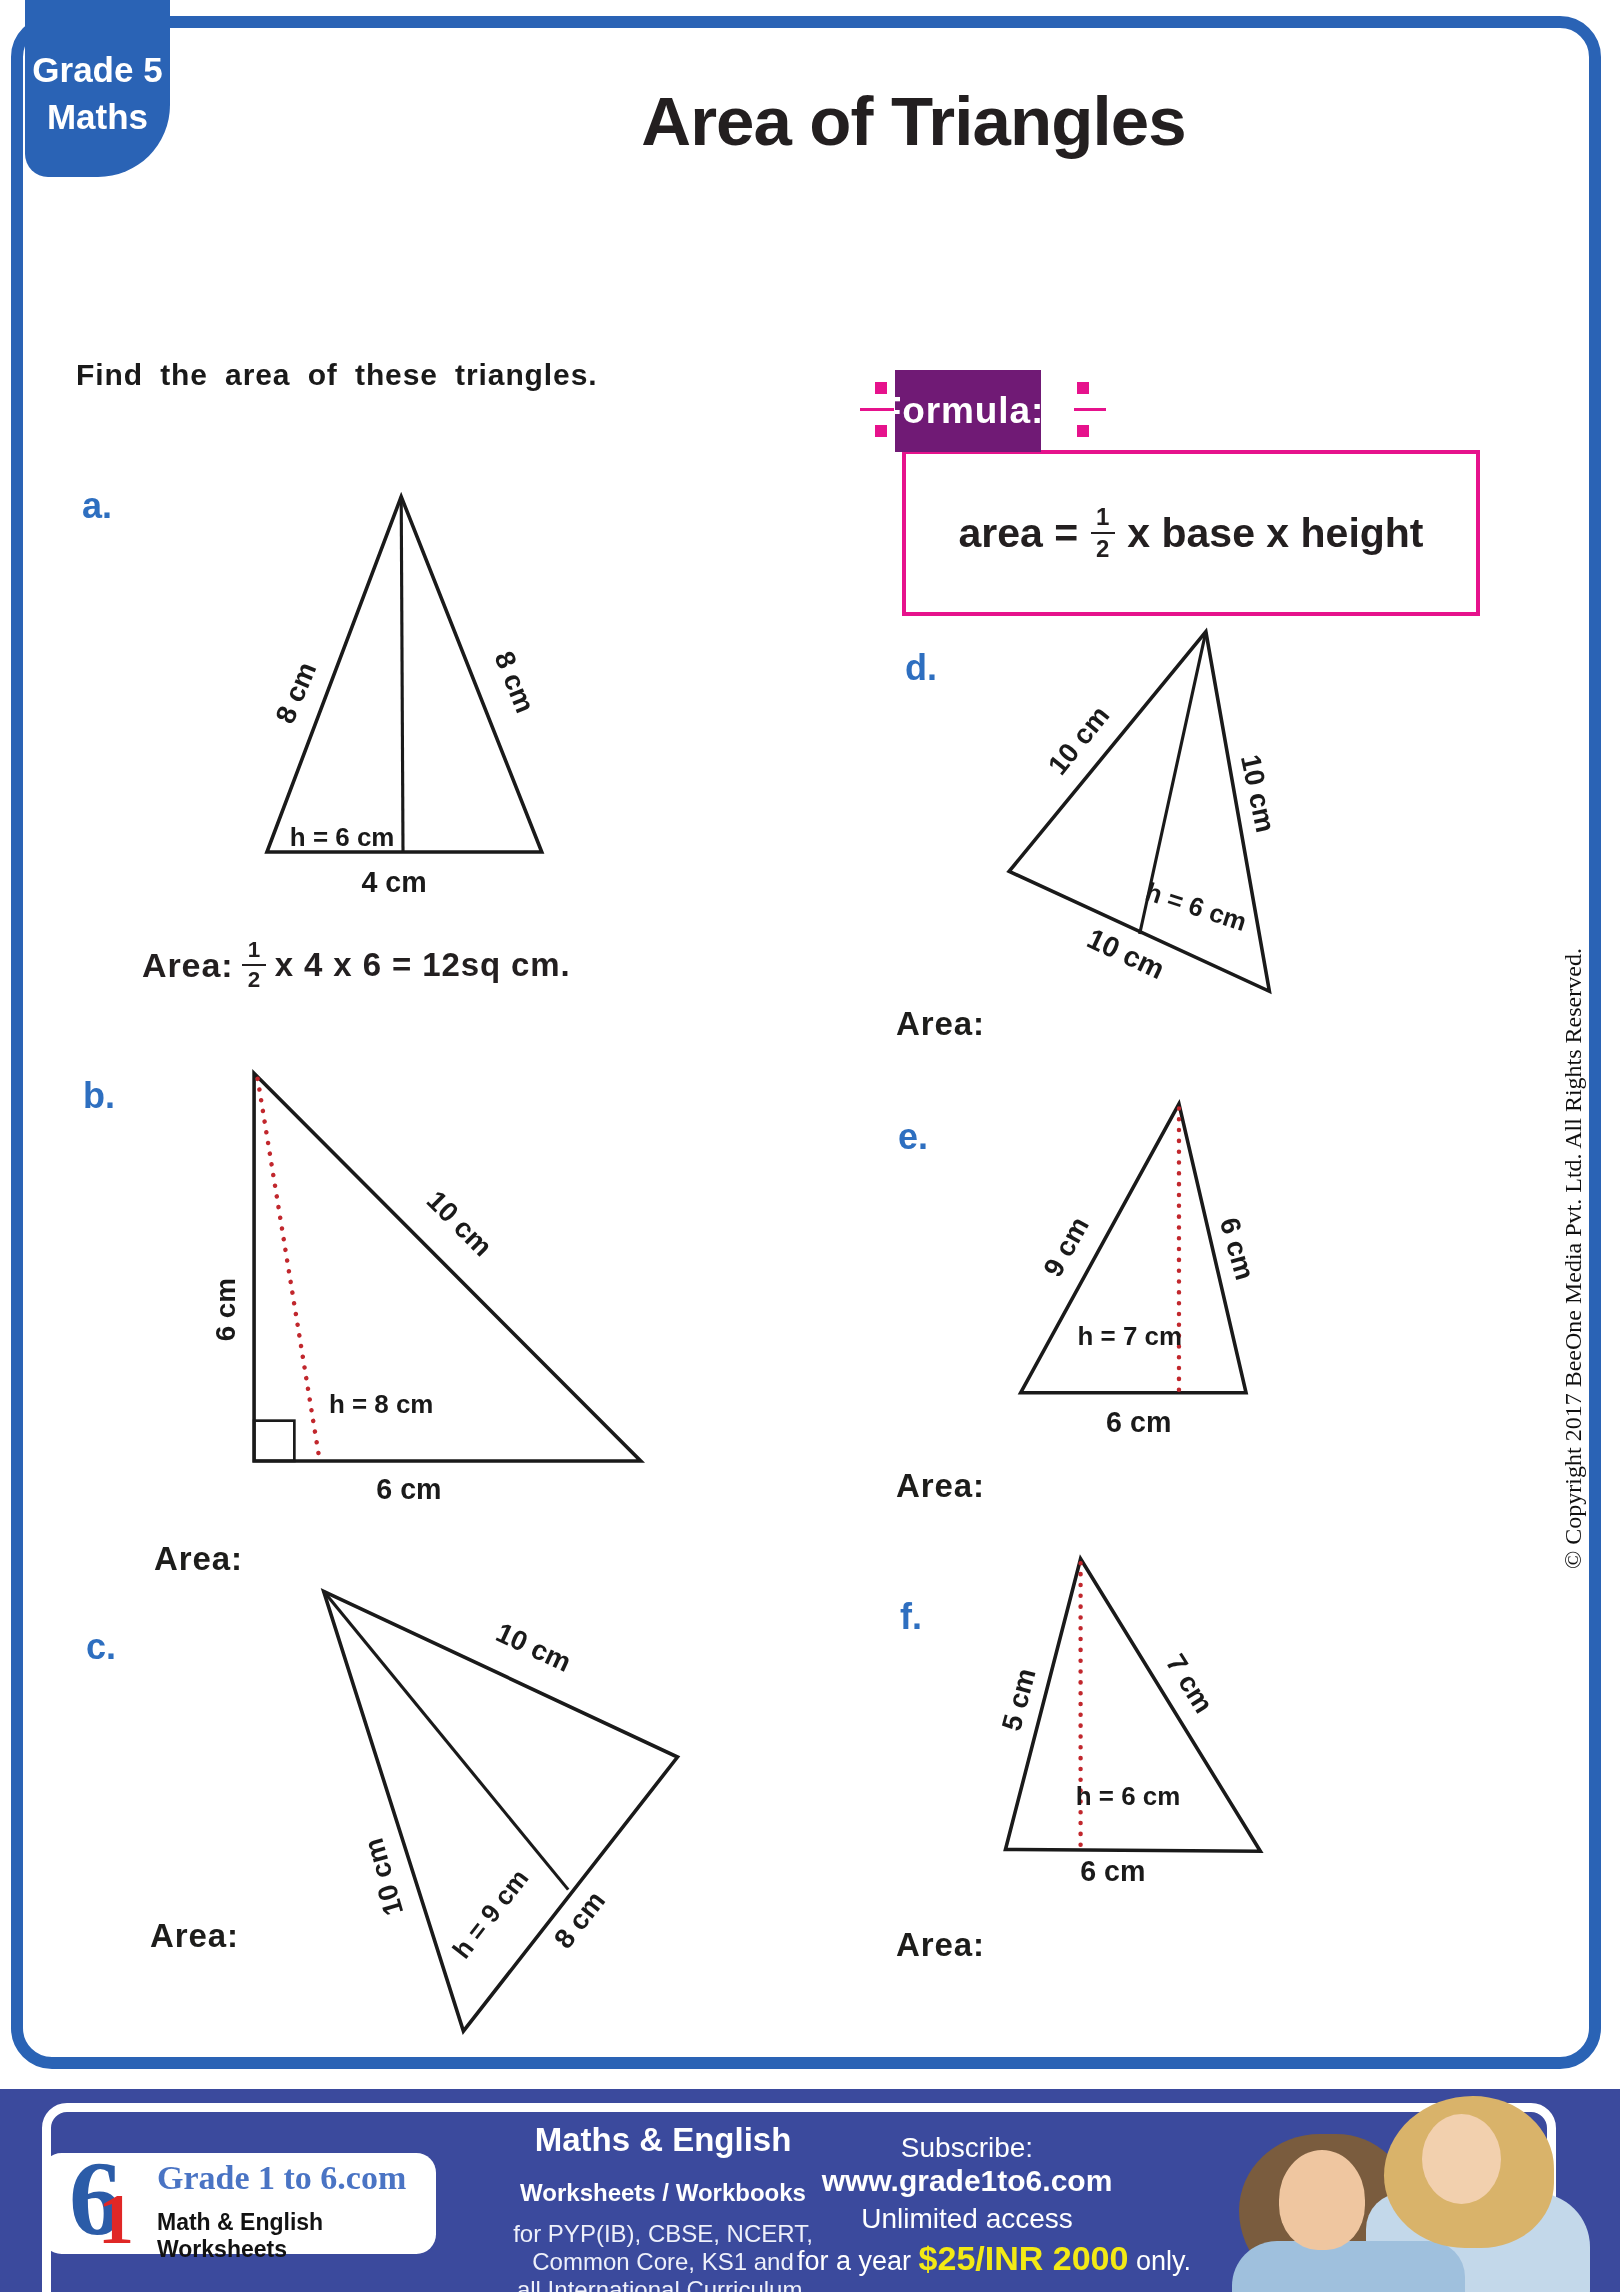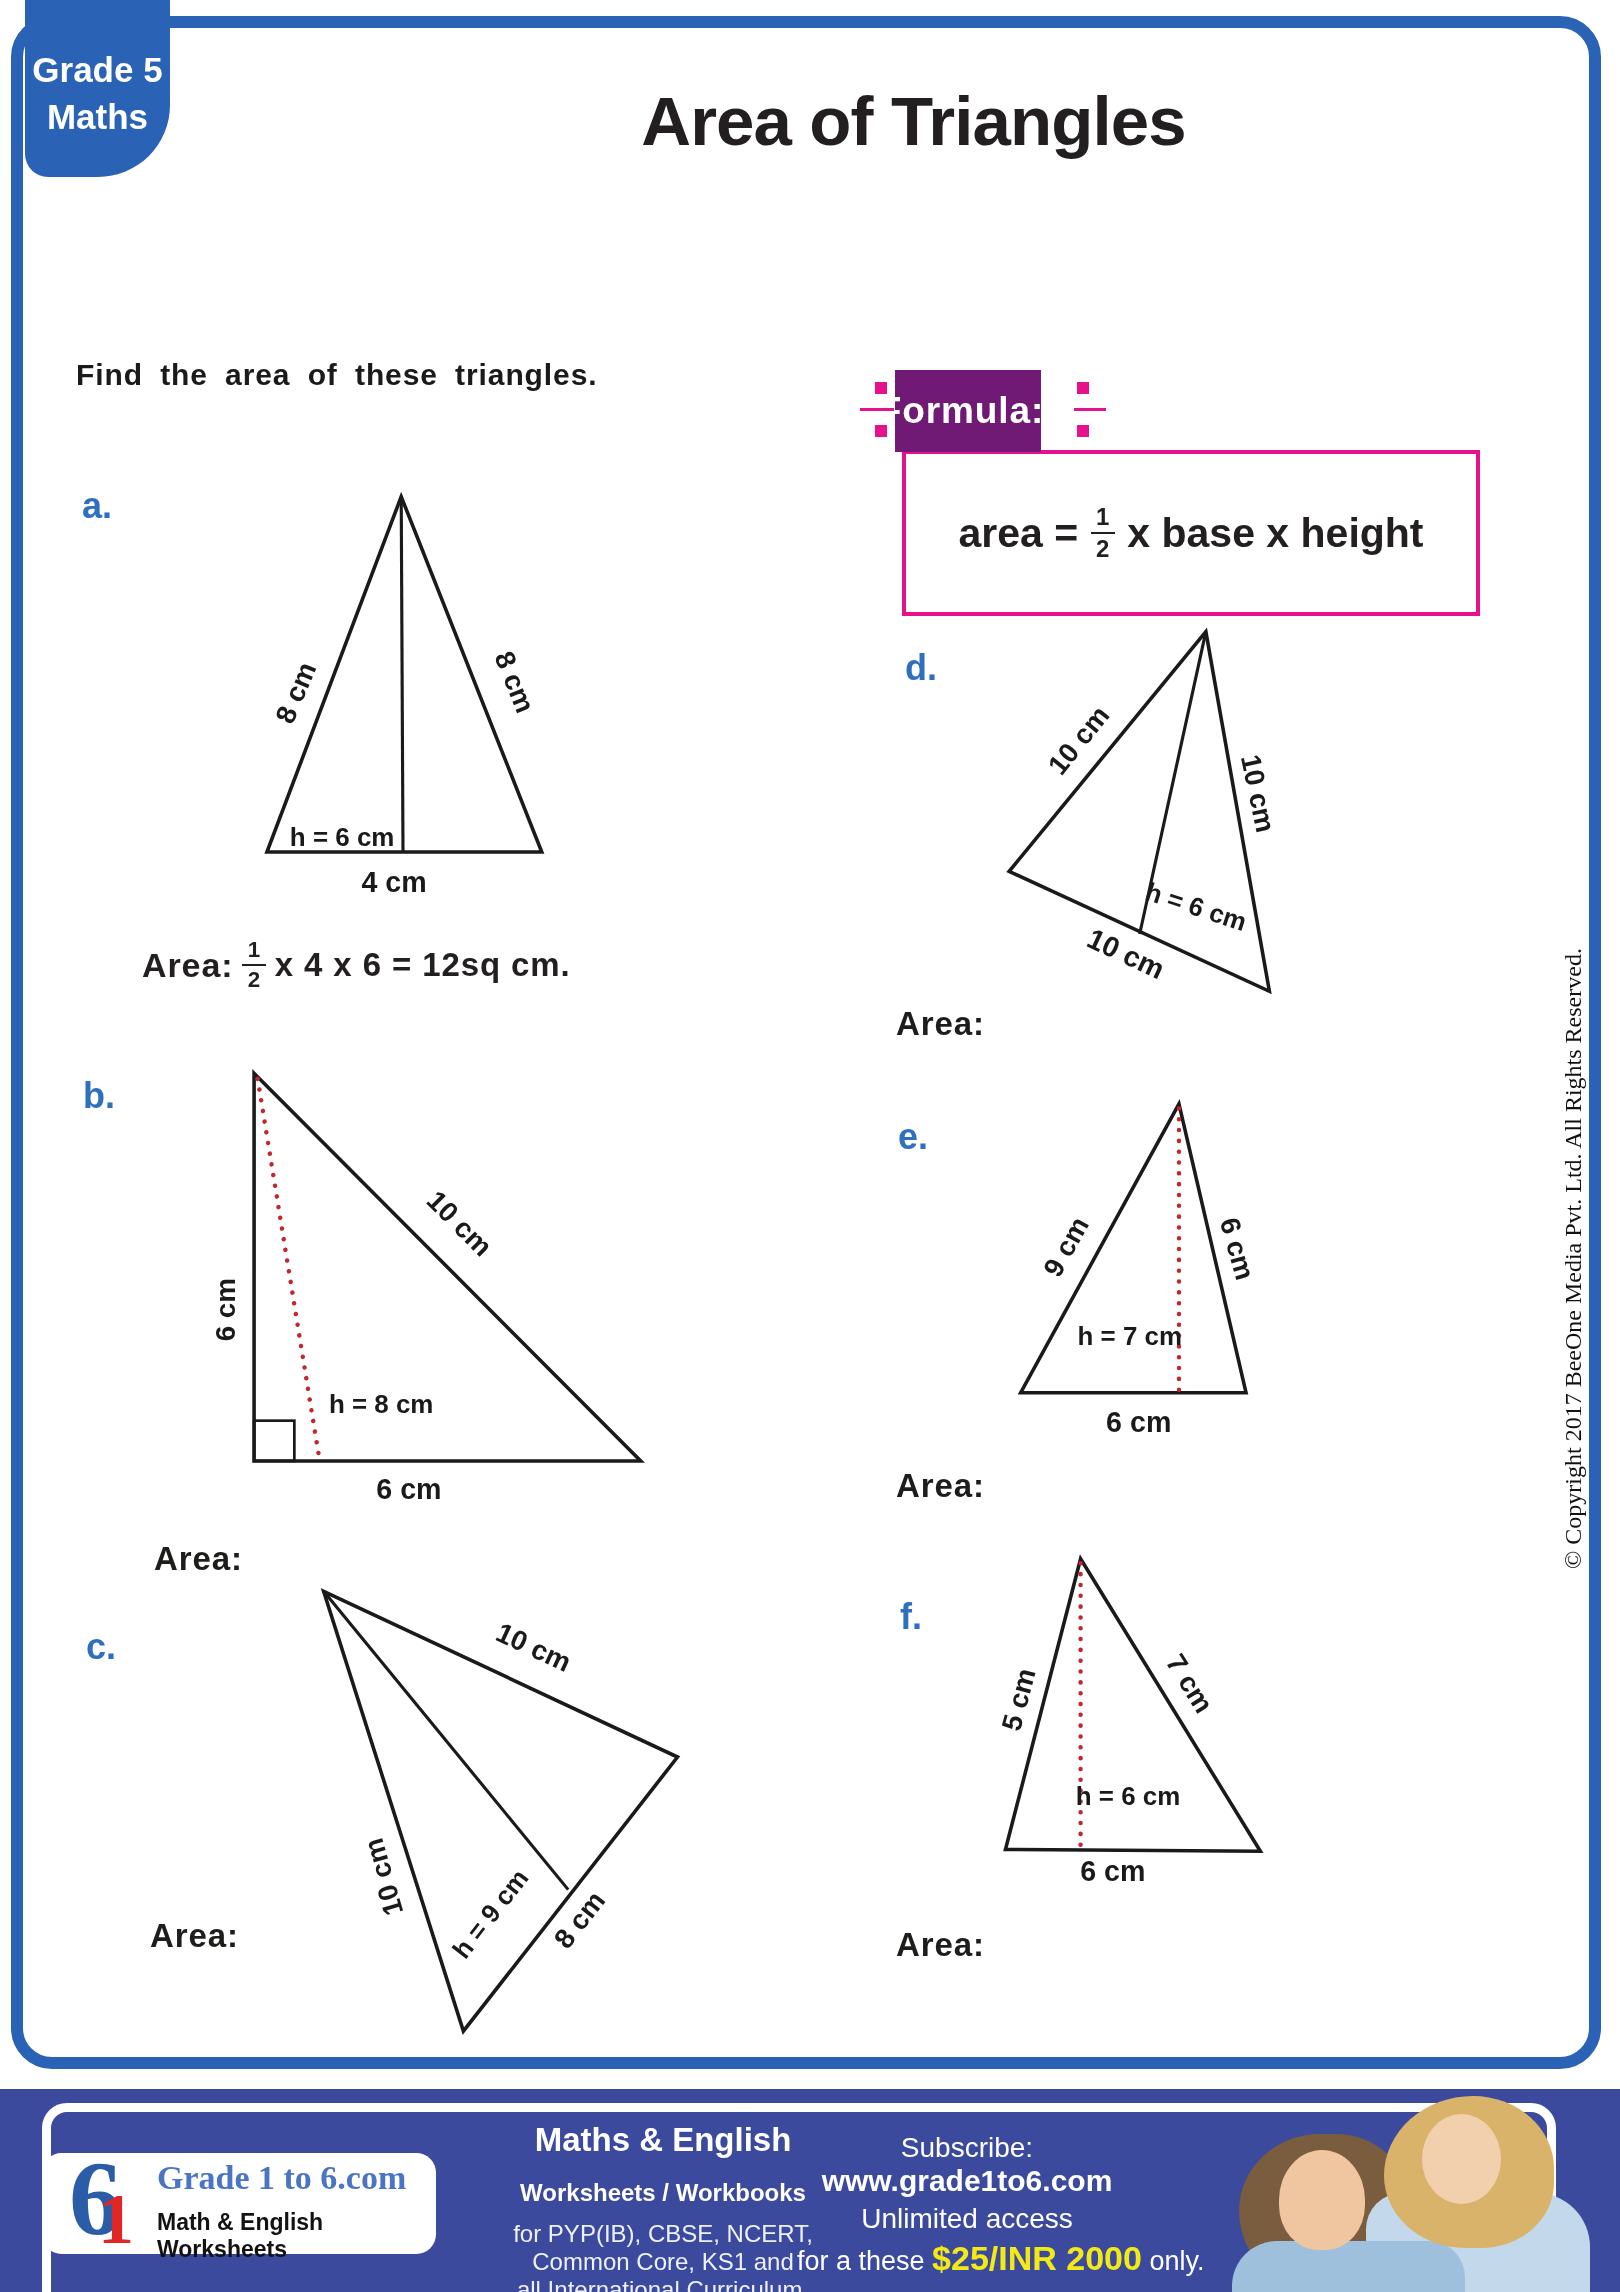--- a/index.html
+++ b/index.html
@@ -225,21 +225,21 @@
       <div>Common Core, KS1 and</div>
       <div>all International Curriculum.</div>
     </div>
   </div>
 
   <div class="footer-right">
     <div class="fr-sub">Subscribe:</div>
     <div class="fr-url">www.grade1to6.com</div>
     <div class="fr-access">Unlimited access</div>
     <div class="fr-price-line">
-      <span>for a these </span><span class="fr-price">$25/INR 2000</span><span> only.</span>
+      <span>for a year </span><span class="fr-price">$25/INR 2000</span><span> only.</span>
     </div>
   </div>
 
   <div class="photo">
     <div class="ph-mom-hair"></div>
     <div class="ph-girl-body"></div>
     <div class="ph-mom-body"></div>
     <div class="ph-mom-face"></div>
     <div class="ph-girl-hair"></div>
     <div class="ph-girl-face"></div>

